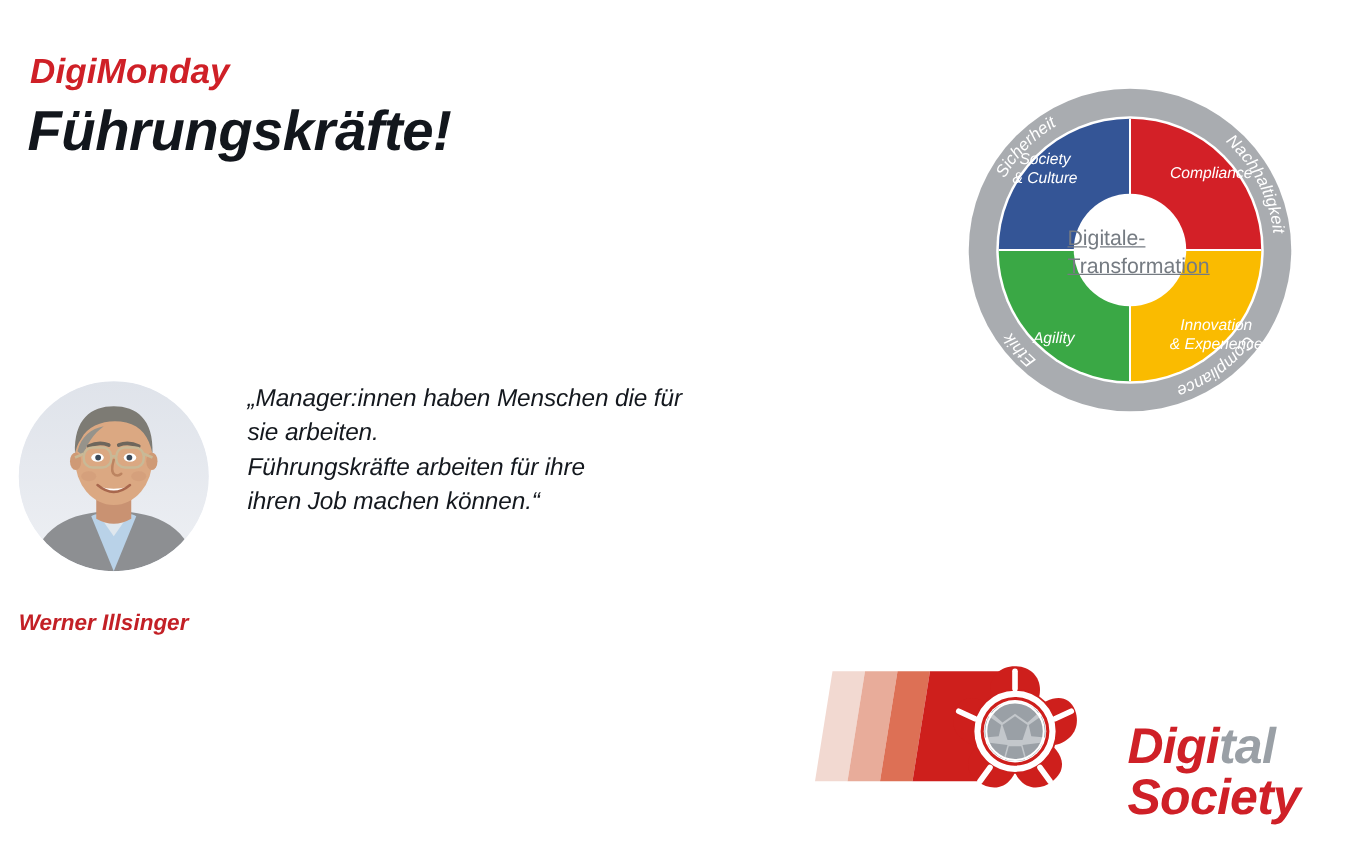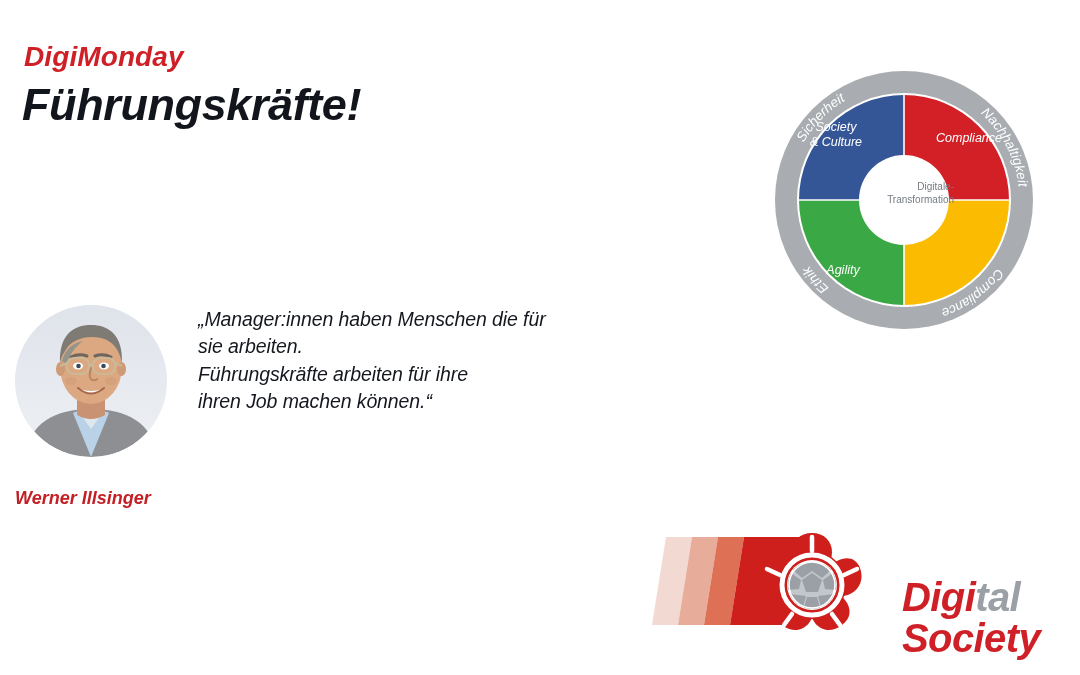--- a/index.html
+++ b/index.html
@@ -62,21 +62,21 @@
   .wheel-label {
     position:absolute; font-size:12.5px; font-style:italic; color:#ffffff;
     text-align:center; line-height:1.22; font-weight:normal;
   }
   .wl-people     { left:23px;  top:54px;  width:86px; }
   .wl-leadership { left:152px; top:65px;  width:94px; }
   .wl-agility    { left:30px;  top:197px; width:86px; }
   .wl-innov      { left:150px; top:187px; width:106px; }
   .wheel-center-text {
     position:absolute; left:84px; top:114px; width:100px;
-    font-size:10px; color:#757b82; text-align:right; line-height:1.3;
+    font-size:17px; color:#757b82; text-align:left; line-height:1.3;text-decoration:underline;
   }
 
   
   .logo { position:absolute; left:652px; top:525px; width:420px; height:120px; }
   .logo svg { display:block; }
   .logo-text {
     position:absolute; left:250px; top:8px;
     font-size:40px; font-weight:bold; font-style:italic;
     line-height:1.03; letter-spacing:-0.6px; white-space:nowrap;margin-top:44px;
   }
@@ -215,20 +215,24 @@
     <div class="wheel-label wl-people">
       <div>Society</div>
       <div>&amp; Culture</div>
     </div>
     <div class="wheel-label wl-leadership">
       <div>Compliance</div>
     </div>
     <div class="wheel-label wl-agility">
       <div>Agility</div>
     </div>
+    <div class="wheel-label wl-innov">
+      <div>Innovation</div>
+      <div>&amp; Experience</div>
+    </div>
 
     <div class="wheel-center-text">
       <div>Digitale-</div>
       <div>Transformation</div>
     </div>
   </div>
 
   <div class="logo">
     <svg width="250" height="120" viewBox="0 0 250 120">
 

